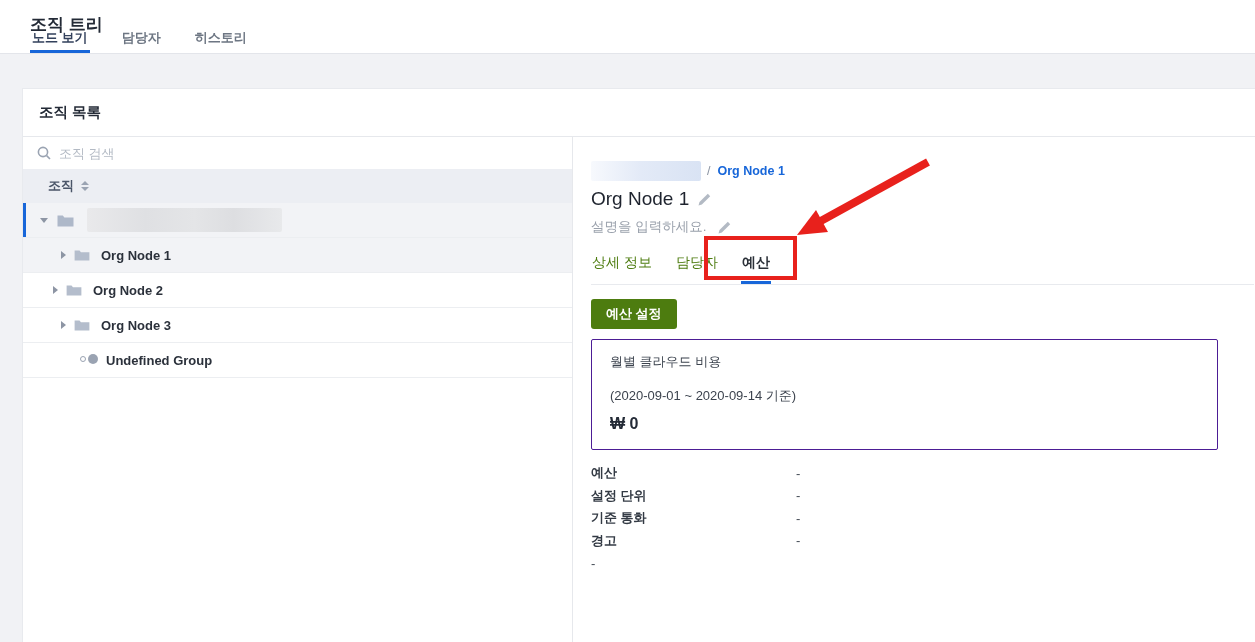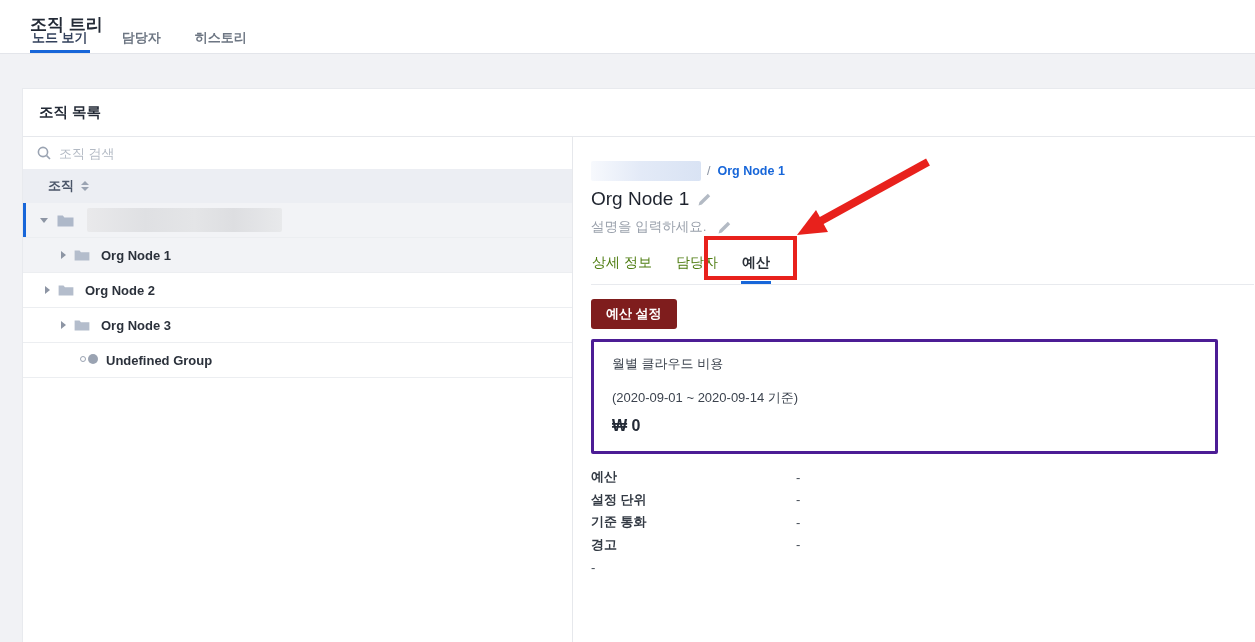--- a/index.html
+++ b/index.html
@@ -55,23 +55,23 @@
   .crumb-sep { color:#8a93a1; margin-right:7px; }
   .crumb-current { color:var(--accent); font-weight:700; cursor:pointer; }
   .detail-title-row { margin-top:7px; display:flex; align-items:center; gap:8px; }
   .detail-title { font-size:19px; font-weight:500; color:#1e232e; }
   .pencil { width:15px; height:15px; cursor:pointer; }
   .detail-desc-row { margin-top:8px; display:flex; align-items:center; gap:10px; }
   .detail-desc { font-size:13.5px; color:#9aa1ac; }
   .detail-tabs { margin-top:14px; display:flex; gap:22px; border-bottom:1px solid #e8eaee; width:663px; }
   .detail-tab { font-size:14px; color:#4d7c0f; padding:4px 1px 9px 1px; cursor:pointer; }
   .detail-tab.active { color:#2b3038; font-weight:700; border-bottom:3px solid var(--accent); }
-  .budget-btn { margin-top:14px; display:inline-block; background:#7f1d1d; color:#fff;
+  .budget-btn { margin-top:14px; display:inline-block; background:#4d7c0f; color:#fff;
     font-size:13px; font-weight:700; padding:6px 15px; border:none; border-radius:3px; cursor:pointer; font-family:inherit; }
-  .cost-card { margin-top:10px; width:627px; border:3px solid #4c1d95; border-radius:2px; padding:13px 18px 16px 18px; }
+  .cost-card { margin-top:10px; width:627px; border:1px solid #4c1d95; border-radius:2px; padding:13px 18px 16px 18px; }
   .cost-line1 { font-size:13px; color:#3c434e; }
   .cost-line2 { font-size:13px; color:#3c434e; margin-top:16px; }
   .cost-amount { font-size:16px; font-weight:700; color:#232a36; margin-top:10px; }
   .detail-list { margin-top:12px; }
   .detail-item { display:flex; height:22.5px; align-items:center; font-size:13px; }
   .detail-item .lbl { width:205px; font-weight:700; color:#333a44; }
   .detail-item .val { color:#444b55; }
   
   .anno-rect { position:absolute; left:704px; top:236px; width:93px; height:44px;
     border:4px solid var(--red); pointer-events:none; z-index:20; }
@@ -120,21 +120,21 @@
       </div>
 
       <div class="tree-row shaded" style="padding-left:38px;">
         <span class="caret collapsed" style="margin-right:8px;"></span>
         <svg class="folder-icon" width="16" height="12" viewBox="0 0 17 13" style="margin-right:11px;">
           <path d="M0.5 1.5 h5.3 l1.6 2 h9.1 v9 h-16 z" fill="#b4bdcc"></path>
         </svg>
         <span>Org Node 1</span>
       </div>
 
-      <div class="tree-row" style="padding-left:22px;">
+      <div class="tree-row" style="padding-left:30px;">
         <span class="caret collapsed" style="margin-right:8px;"></span>
         <svg class="folder-icon" width="16" height="12" viewBox="0 0 17 13" style="margin-right:11px;">
           <path d="M0.5 1.5 h5.3 l1.6 2 h9.1 v9 h-16 z" fill="#b4bdcc"></path>
         </svg>
         <span>Org Node 2</span>
       </div>
 
       <div class="tree-row" style="padding-left:38px;">
         <span class="caret collapsed" style="margin-right:8px;"></span>
         <svg class="folder-icon" width="16" height="12" viewBox="0 0 17 13" style="margin-right:11px;">

